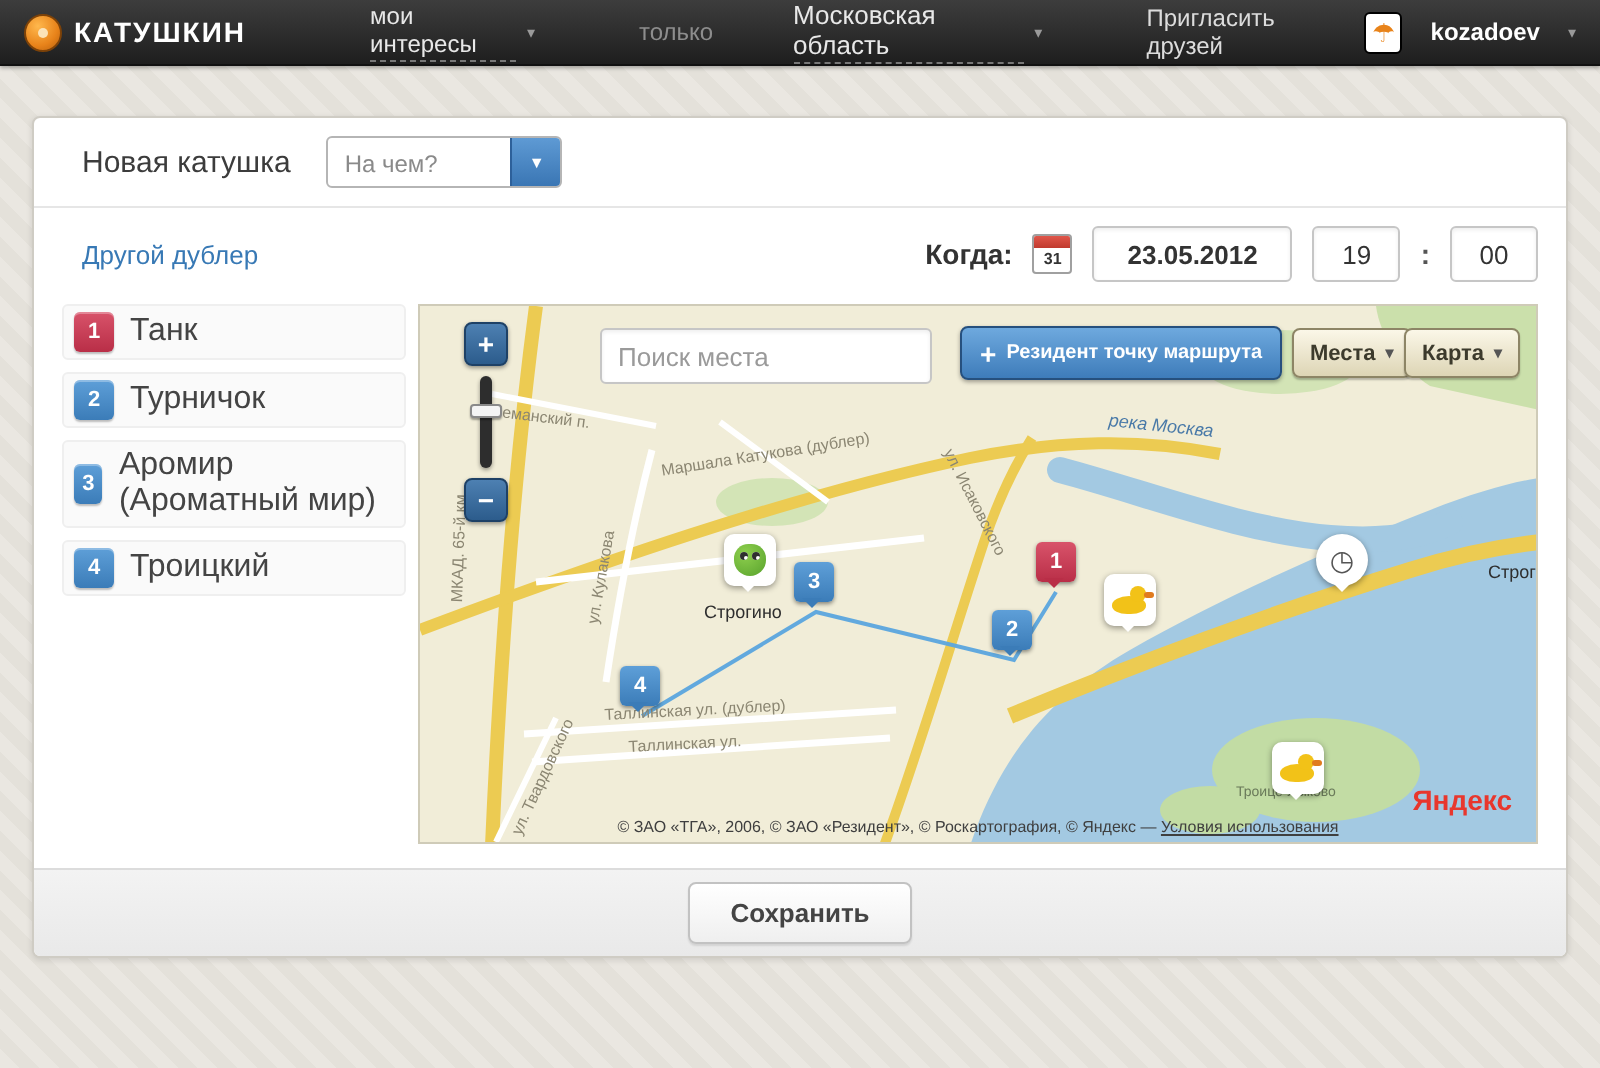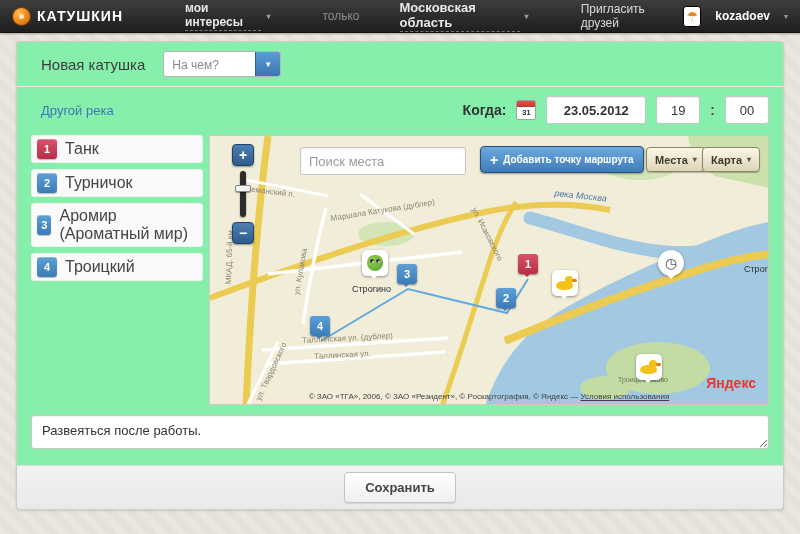--- a/index.html
+++ b/index.html
@@ -15,35 +15,35 @@
     display:flex; align-items:center; padding:0 12px; color:#fff;
     border-bottom:1px solid #111; box-shadow:0 1px 2px rgba(0,0,0,.3);gap:32px;
   }
   .logo { display:flex; align-items:center; gap:6px; margin-right:30px; cursor:pointer; }
   .logo-icon { width:19px; height:19px; border-radius:50%;
     background:radial-gradient(circle at 35% 30%, #ffb84d, #e8831a 60%, #b65f0d);
     border:1px solid #7d4208; position:relative; }
   .logo-icon::after { content:""; position:absolute; left:6px; top:6px; width:5px; height:5px;
     border-radius:50%; background:#fbe3b8; }
   .logo-text { font-size:14px; font-weight:bold; letter-spacing:1px; }
-  .nav-item { font-size:12px; font-weight:bold; color:#e8e8e8; margin-right:20px;
+  .nav-item { font-size:12px; font-weight:normal; color:#e8e8e8; margin-right:20px;
     display:flex; align-items:center; gap:5px; cursor:pointer;justify-content:center; }
   .nav-item .lbl { border-bottom:1px dashed #777; padding-bottom:1px; }
   .nav-plain { font-size:12px; color:#8d8d8d; font-weight:normal; margin-right:8px; }
   .region { font-size:13px; }
   .caret { font-size:8px; color:#9a9a9a; }
   .topbar-right { margin-left:auto; display:flex; align-items:center; gap:14px; }
   .invite { font-size:12px; color:#dcdcdc; cursor:pointer; }
   .avatar { width:21px; height:21px; background:#fff; border-radius:3px;
     display:flex; align-items:center; justify-content:center; font-size:13px; color:#e8831a;
     border:1px solid #000; cursor:pointer; }
   .username { font-size:12px; font-weight:bold; cursor:pointer; }
 
   
-  .card { margin:8px 16px 0; background:#86efac; border:1px solid #cfccc4; border-radius:4px;
+  .card { margin:25px 16px 0; background:#ffffff; border:1px solid #cfccc4; border-radius:4px;
     box-shadow:0 1px 3px rgba(0,0,0,.12); overflow:hidden; }
   .card-header { display:flex; align-items:center; padding:9px 24px; gap:18px; }
   .card-title { font-size:15px; color:#3c3c3c; }
   .select-fake { display:flex; width:118px; height:26px; border:1px solid #b5b5b5;
     border-radius:3px; overflow:hidden; background:#fff; cursor:pointer; }
   .select-fake .txt { flex:1; font-size:12px; color:#8a8a8a; padding:6px 8px; white-space:nowrap; }
   .select-fake .btn { width:25px; background:linear-gradient(#5e9ad4,#3a76b4);
     color:#fff; display:flex; align-items:center; justify-content:center; font-size:8px;
     border-left:1px solid #2d609a; }
   .divider { border-top:1px solid #e6e6e6; }
@@ -187,21 +187,21 @@
     <span class="card-title">Новая катушка</span>
     <div class="select-fake">
       <span class="txt">На чем?</span>
       <span class="btn">▼</span>
     </div>
   </div>
 
   <div class="divider"></div>
 
   <div class="filter-row">
-    <span class="other-city">Другой река</span>
+    <span class="other-city">Другой дублер</span>
     <span class="spacer"></span>
     <span class="when-label">Когда:</span>
     <div class="cal-icon">
       <div class="cal-top"></div>
       <div class="cal-day">31</div>
     </div>
     <input type="text" class="date-input" value="23.05.2012" style="">
     <input type="text" class="time-input" value="19" style="">
     <span class="time-colon">:</span>
     <input type="text" class="time-input" value="00" style="">
@@ -272,21 +272,21 @@
         <div class="zoom-btn">+</div>
         <div class="zoom-track">
           <div class="zoom-handle"></div>
         </div>
         <div class="zoom-btn">−</div>
       </div>
 
       <input type="text" class="map-search" placeholder="Поиск места" style="">
       <div class="add-btn">
         <span class="plus">+</span>
-        <span>Добавить точку маршрута</span>
+        <span>Резидент точку маршрута</span>
       </div>
       <div class="tool-btn places-btn">
         <span>Места</span>
         <span class="caret">▾</span>
       </div>
       <div class="tool-btn layer-btn">
         <span>Карта</span>
         <span class="caret">▾</span>
       </div>
 
@@ -317,20 +317,17 @@
       </div>
 
       <div class="map-copy">
         <span>© ЗАО «ТГА», 2006, © ЗАО «Резидент», © Роскартография, © Яндекс —</span>
         <span class="terms">Условия использования</span>
       </div>
       <div class="yandex-logo">Яндекс</div>
     </div>
   </div>
 
-  <div class="comment-wrap">
-    <textarea class="comment" style="">Развеяться после работы.</textarea>
-  </div>
 
   <div class="card-footer">
     <button class="save-btn">Сохранить</button>
   </div>
 </div>
 
 </body></html>

